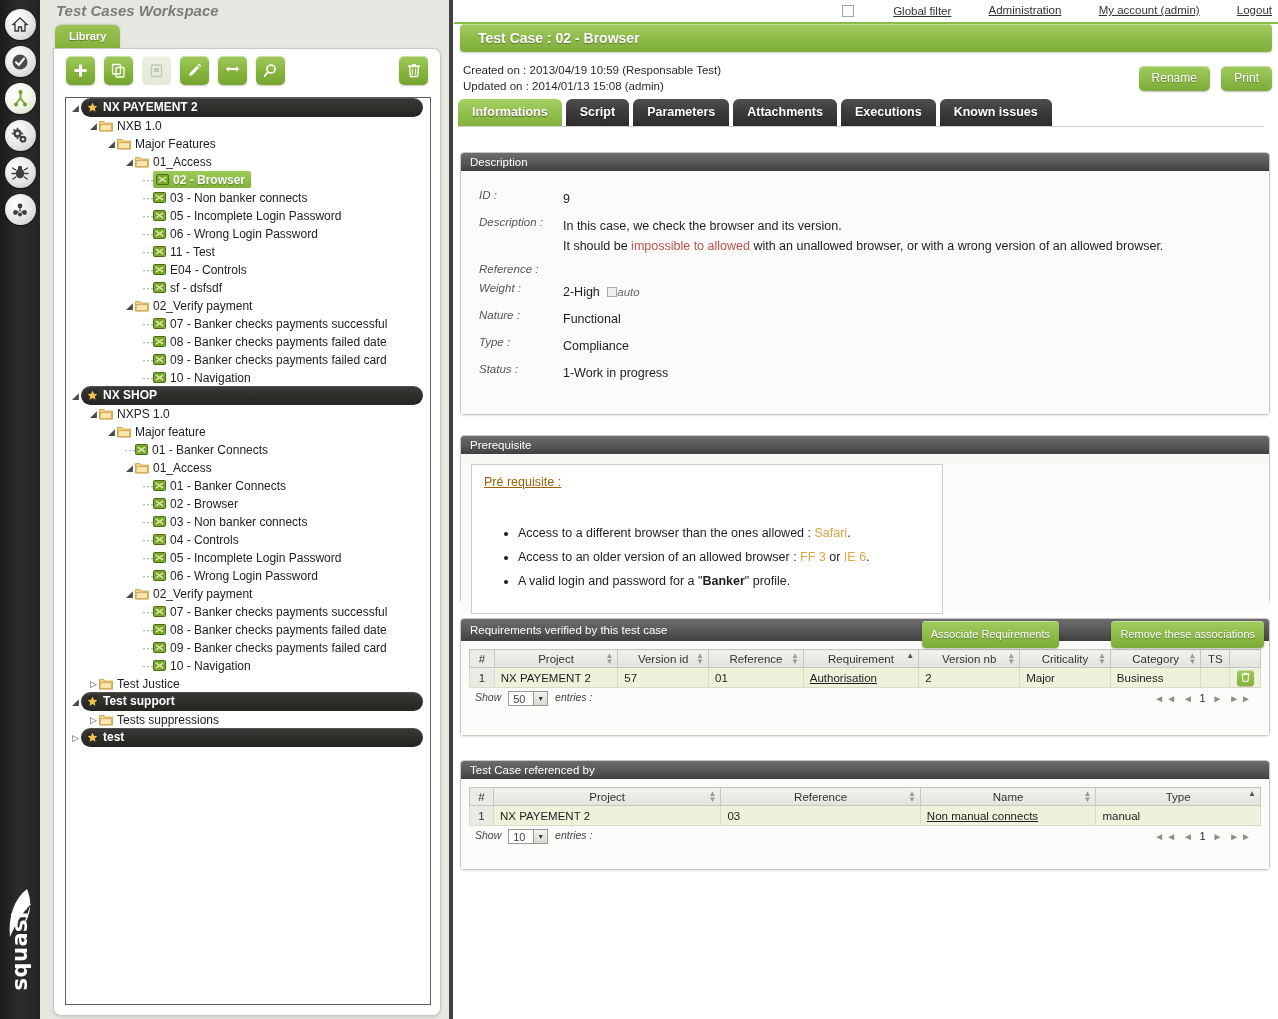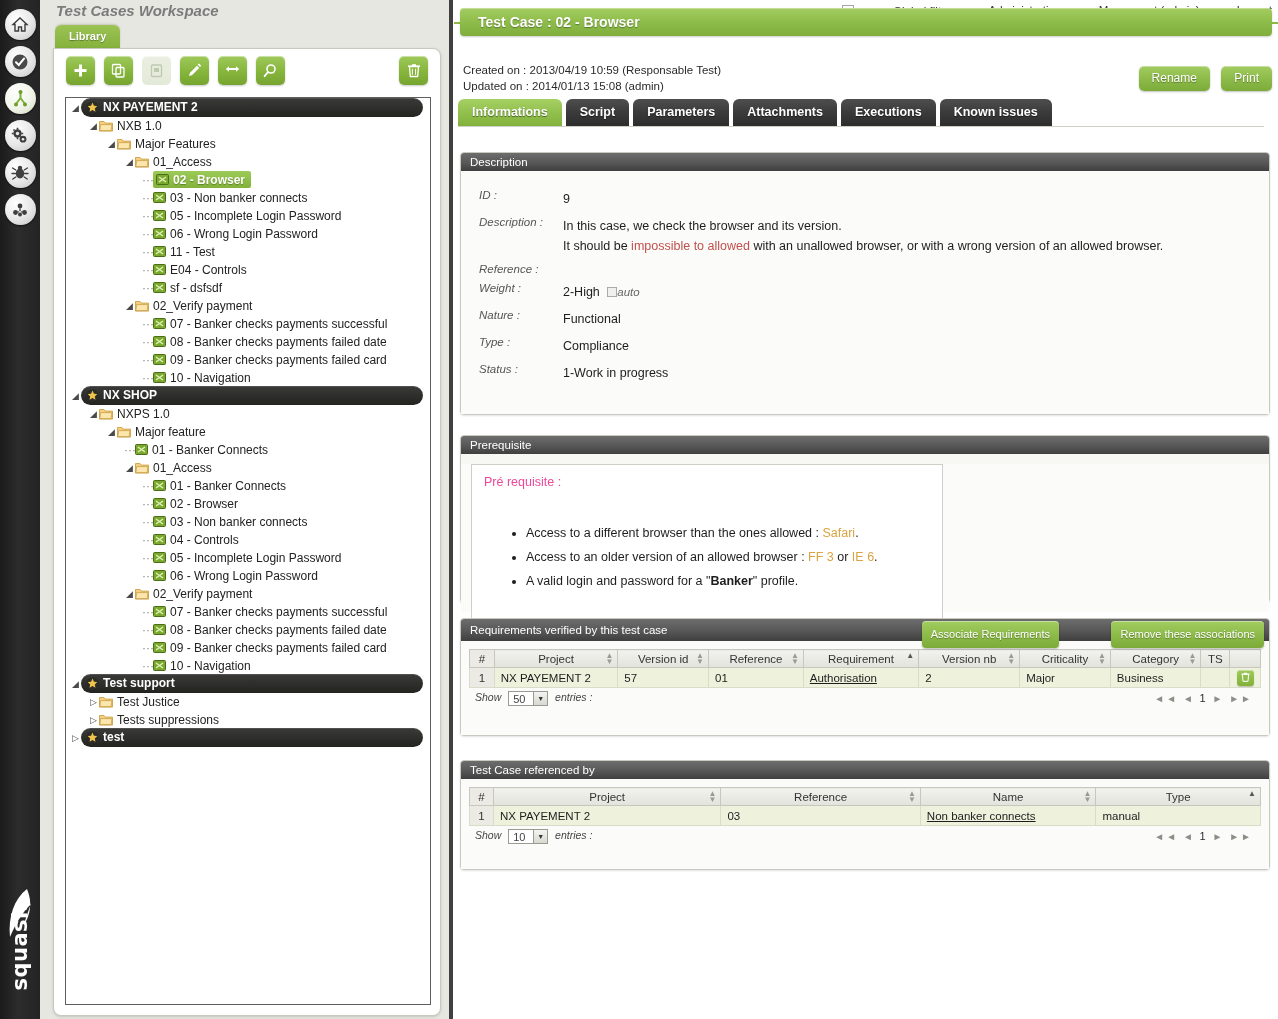--- a/index.html
+++ b/index.html
@@ -147,21 +147,21 @@
   #topnav .gfbox {
     display: inline-block; width: 12px; height: 12px;
     border: 1px solid #a5a5a5; background: #fff;
     vertical-align: -2px; margin-right: 5px;
   }
   #greenline {
     position: absolute; left: 0; top: 22px; width: 824px; height: 2px;
     background: #8cbb45;
   }
   #tc-header {
-    position: absolute; left: 6px; top: 8px; width: 812px; height: 28px;
+    position: absolute; left: 6px; top: 24px; width: 812px; height: 28px;
     border-radius: 4px;
     background: linear-gradient(to bottom, #a3cc61 0%, #8fbd4b 48%, #7fae3c 100%);
     color: #ffffff; font-weight: bold; font-size: 14px;
     line-height: 28px; padding-left: 18px;
     text-shadow: 0 1px 1px rgba(0,0,0,.35);
     box-shadow: inset 0 1px 0 rgba(255,255,255,.35), 0 1px 2px rgba(0,0,0,.2);
   }
   #meta {
     position: absolute; left: 9px; top: 62px; font-size: 11.5px; color: #2a2a2a;
     line-height: 16px;
@@ -223,23 +223,23 @@
   }
   .dval { flex: 1; font-size: 12.5px; color: #1d1d1d; line-height: 20px; }
   .redtxt { color: #c0504d; }
 
   
   #prereq-inner {
     border: 1px solid #cfcfc8; background: #ffffff;
     margin: 10px 0 10px 10px; width: 472px; padding: 10px 12px 12px 12px;
   }
   #prereq-inner .pq-title {
-    font-size: 12.5px; color: #ec4899; margin-bottom: 32px;
-  }
-  #prereq-inner ul { margin: 16px; padding-left: 26px; }
+    text-decoration: underline; font-size: 12.5px; color: #a16207; margin-bottom: 32px;
+  }
+  #prereq-inner ul { margin: 8px; padding-left: 26px; }
   #prereq-inner li { font-size: 12.5px; line-height: 24px; color: #1d1d1d; }
   .orange { color: #d9a441; }
 
   
   .gtable { width: 100%; border-collapse: collapse; font-size: 11.5px; }
   .gtable th {
     background: linear-gradient(to bottom, #f2f2ee 0%, #e3e3dd 100%);
     border: 1px solid #c7c7c0;
     height: 18px; font-weight: normal; color: #333;
     padding: 0 6px; position: relative; text-align: center;
@@ -530,28 +530,28 @@
               <path d="M3 3 L10 8 M10 3 L3 8" stroke="#dff0b2" stroke-width="1.5"></path>
             </svg><span class="tlabel">08 - Banker checks payments failed date</span></div>
           <div class="tnode"><span style="display:inline-block;width:76px;"></span><span class="dots">···</span><svg class="sicon" width="13" height="11" viewBox="0 0 13 11">
               <rect x=".5" y=".5" width="12" height="10" rx="1" fill="#7aa82e" stroke="#4c6d17"></rect>
               <path d="M3 3 L10 8 M10 3 L3 8" stroke="#dff0b2" stroke-width="1.5"></path>
             </svg><span class="tlabel">09 - Banker checks payments failed card</span></div>
           <div class="tnode"><span style="display:inline-block;width:76px;"></span><span class="dots">···</span><svg class="sicon" width="13" height="11" viewBox="0 0 13 11">
               <rect x=".5" y=".5" width="12" height="10" rx="1" fill="#7aa82e" stroke="#4c6d17"></rect>
               <path d="M3 3 L10 8 M10 3 L3 8" stroke="#dff0b2" stroke-width="1.5"></path>
             </svg><span class="tlabel">10 - Navigation</span></div>
+          <div class="tnode"><span style="display:inline-block;width:22px;"></span><span class="expander">▷</span><svg class="ficon" width="14" height="12" viewBox="0 0 14 12">
+              <path d="M0.5 1.5h4.5l1.2 1.6h7.3v8H0.5z" fill="#f3cf7e" stroke="#c79a3e" stroke-width=".8"></path>
+              <path d="M1.6 4.6h11.3l-.7 6H0.9z" fill="#fbe6ae" stroke="#c79a3e" stroke-width=".7"></path>
+            </svg><span class="tlabel">Test Justice</span></div>
           <div class="tnode"><span style="display:inline-block;width:4px;"></span><span class="expander">◢</span><span class="proj-row"><svg class="staricon" width="13" height="13" viewBox="0 0 13 13">
                 <circle cx="6.5" cy="6.5" r="6.2" fill="#2b2b28"></circle>
                 <path d="M6.5 1.6l1.45 3.05 3.3.43-2.42 2.3.62 3.3-2.95-1.6-2.95 1.6.62-3.3L1.75 5.08l3.3-.43z" fill="#f0c44a"></path>
               </svg><span>Test support</span></span></div>
-          <div class="tnode"><span style="display:inline-block;width:22px;"></span><span class="expander">▷</span><svg class="ficon" width="14" height="12" viewBox="0 0 14 12">
-              <path d="M0.5 1.5h4.5l1.2 1.6h7.3v8H0.5z" fill="#f3cf7e" stroke="#c79a3e" stroke-width=".8"></path>
-              <path d="M1.6 4.6h11.3l-.7 6H0.9z" fill="#fbe6ae" stroke="#c79a3e" stroke-width=".7"></path>
-            </svg><span class="tlabel">Test Justice</span></div>
           <div class="tnode"><span style="display:inline-block;width:22px;"></span><span class="expander">▷</span><svg class="ficon" width="14" height="12" viewBox="0 0 14 12">
               <path d="M0.5 1.5h4.5l1.2 1.6h7.3v8H0.5z" fill="#f3cf7e" stroke="#c79a3e" stroke-width=".8"></path>
               <path d="M1.6 4.6h11.3l-.7 6H0.9z" fill="#fbe6ae" stroke="#c79a3e" stroke-width=".7"></path>
             </svg><span class="tlabel">Tests suppressions</span></div>
           <div class="tnode"><span style="display:inline-block;width:4px;"></span><span class="expander">▷</span><span class="proj-row"><svg class="staricon" width="13" height="13" viewBox="0 0 13 13">
                 <circle cx="6.5" cy="6.5" r="6.2" fill="#2b2b28"></circle>
                 <path d="M6.5 1.6l1.45 3.05 3.3.43-2.42 2.3.62 3.3-2.95-1.6-2.95 1.6.62-3.3L1.75 5.08l3.3-.43z" fill="#f0c44a"></path>
               </svg><span>test</span></span></div>
         </div>
     </div>
@@ -713,21 +713,21 @@
                 <th style="width: 200px;">Reference<span class="sorter">▲<br>▼</span></th>
                 <th style="width: 176px;">Name<span class="sorter">▲<br>▼</span></th>
                 <th style="width: 165px;">Type<span class="sorter asc">▲</span></th>
               </tr>
             </thead>
           <tbody id="ref-body">
               <tr>
                 <td class="idx">1</td>
                 <td>NX PAYEMENT 2</td>
                 <td>03</td>
-                <td><a class="lnk">Non banker connects</a></td>
+                <td><a class="lnk">Non manual connects</a></td>
                 <td>manual</td>
               </tr>
             </tbody>
         </table>
         <div class="tfoot">
           <span class="showlbl">Show</span>
           <span class="selbox"><span>10</span><span class="arrow">▼</span></span>
           <span class="showlbl">entries :</span>
           <span class="pager">
             <span>◄◄</span>

